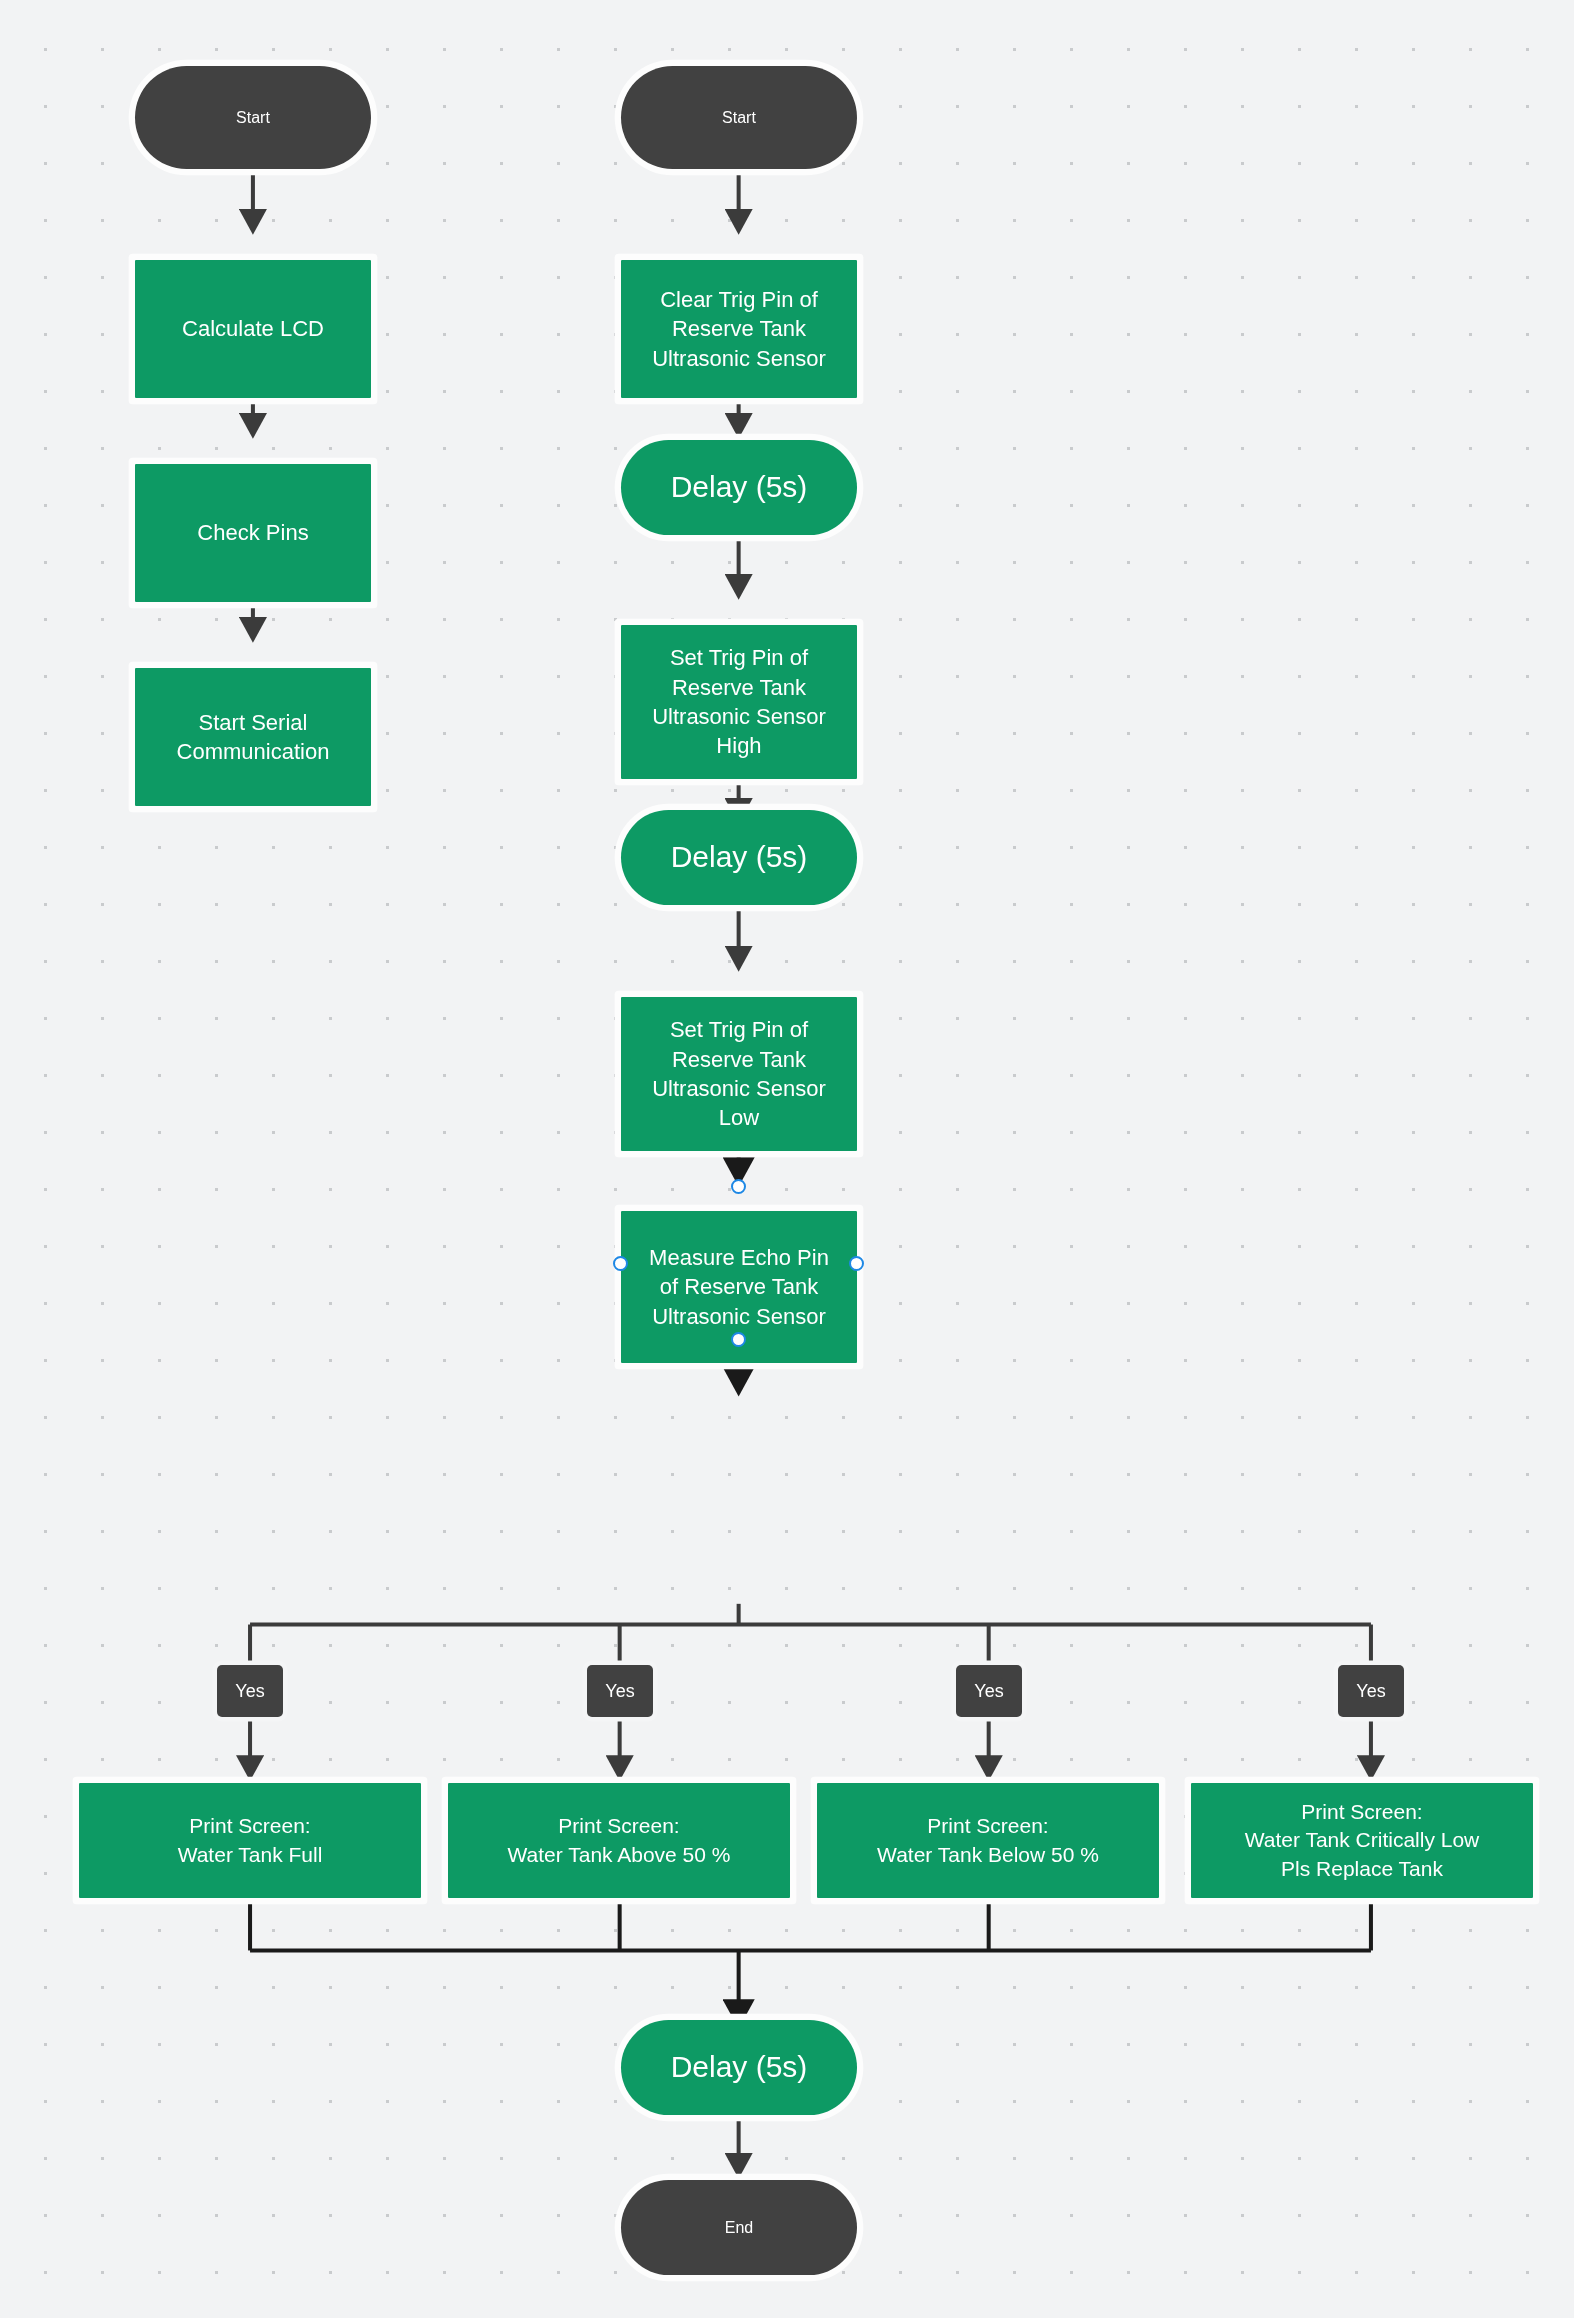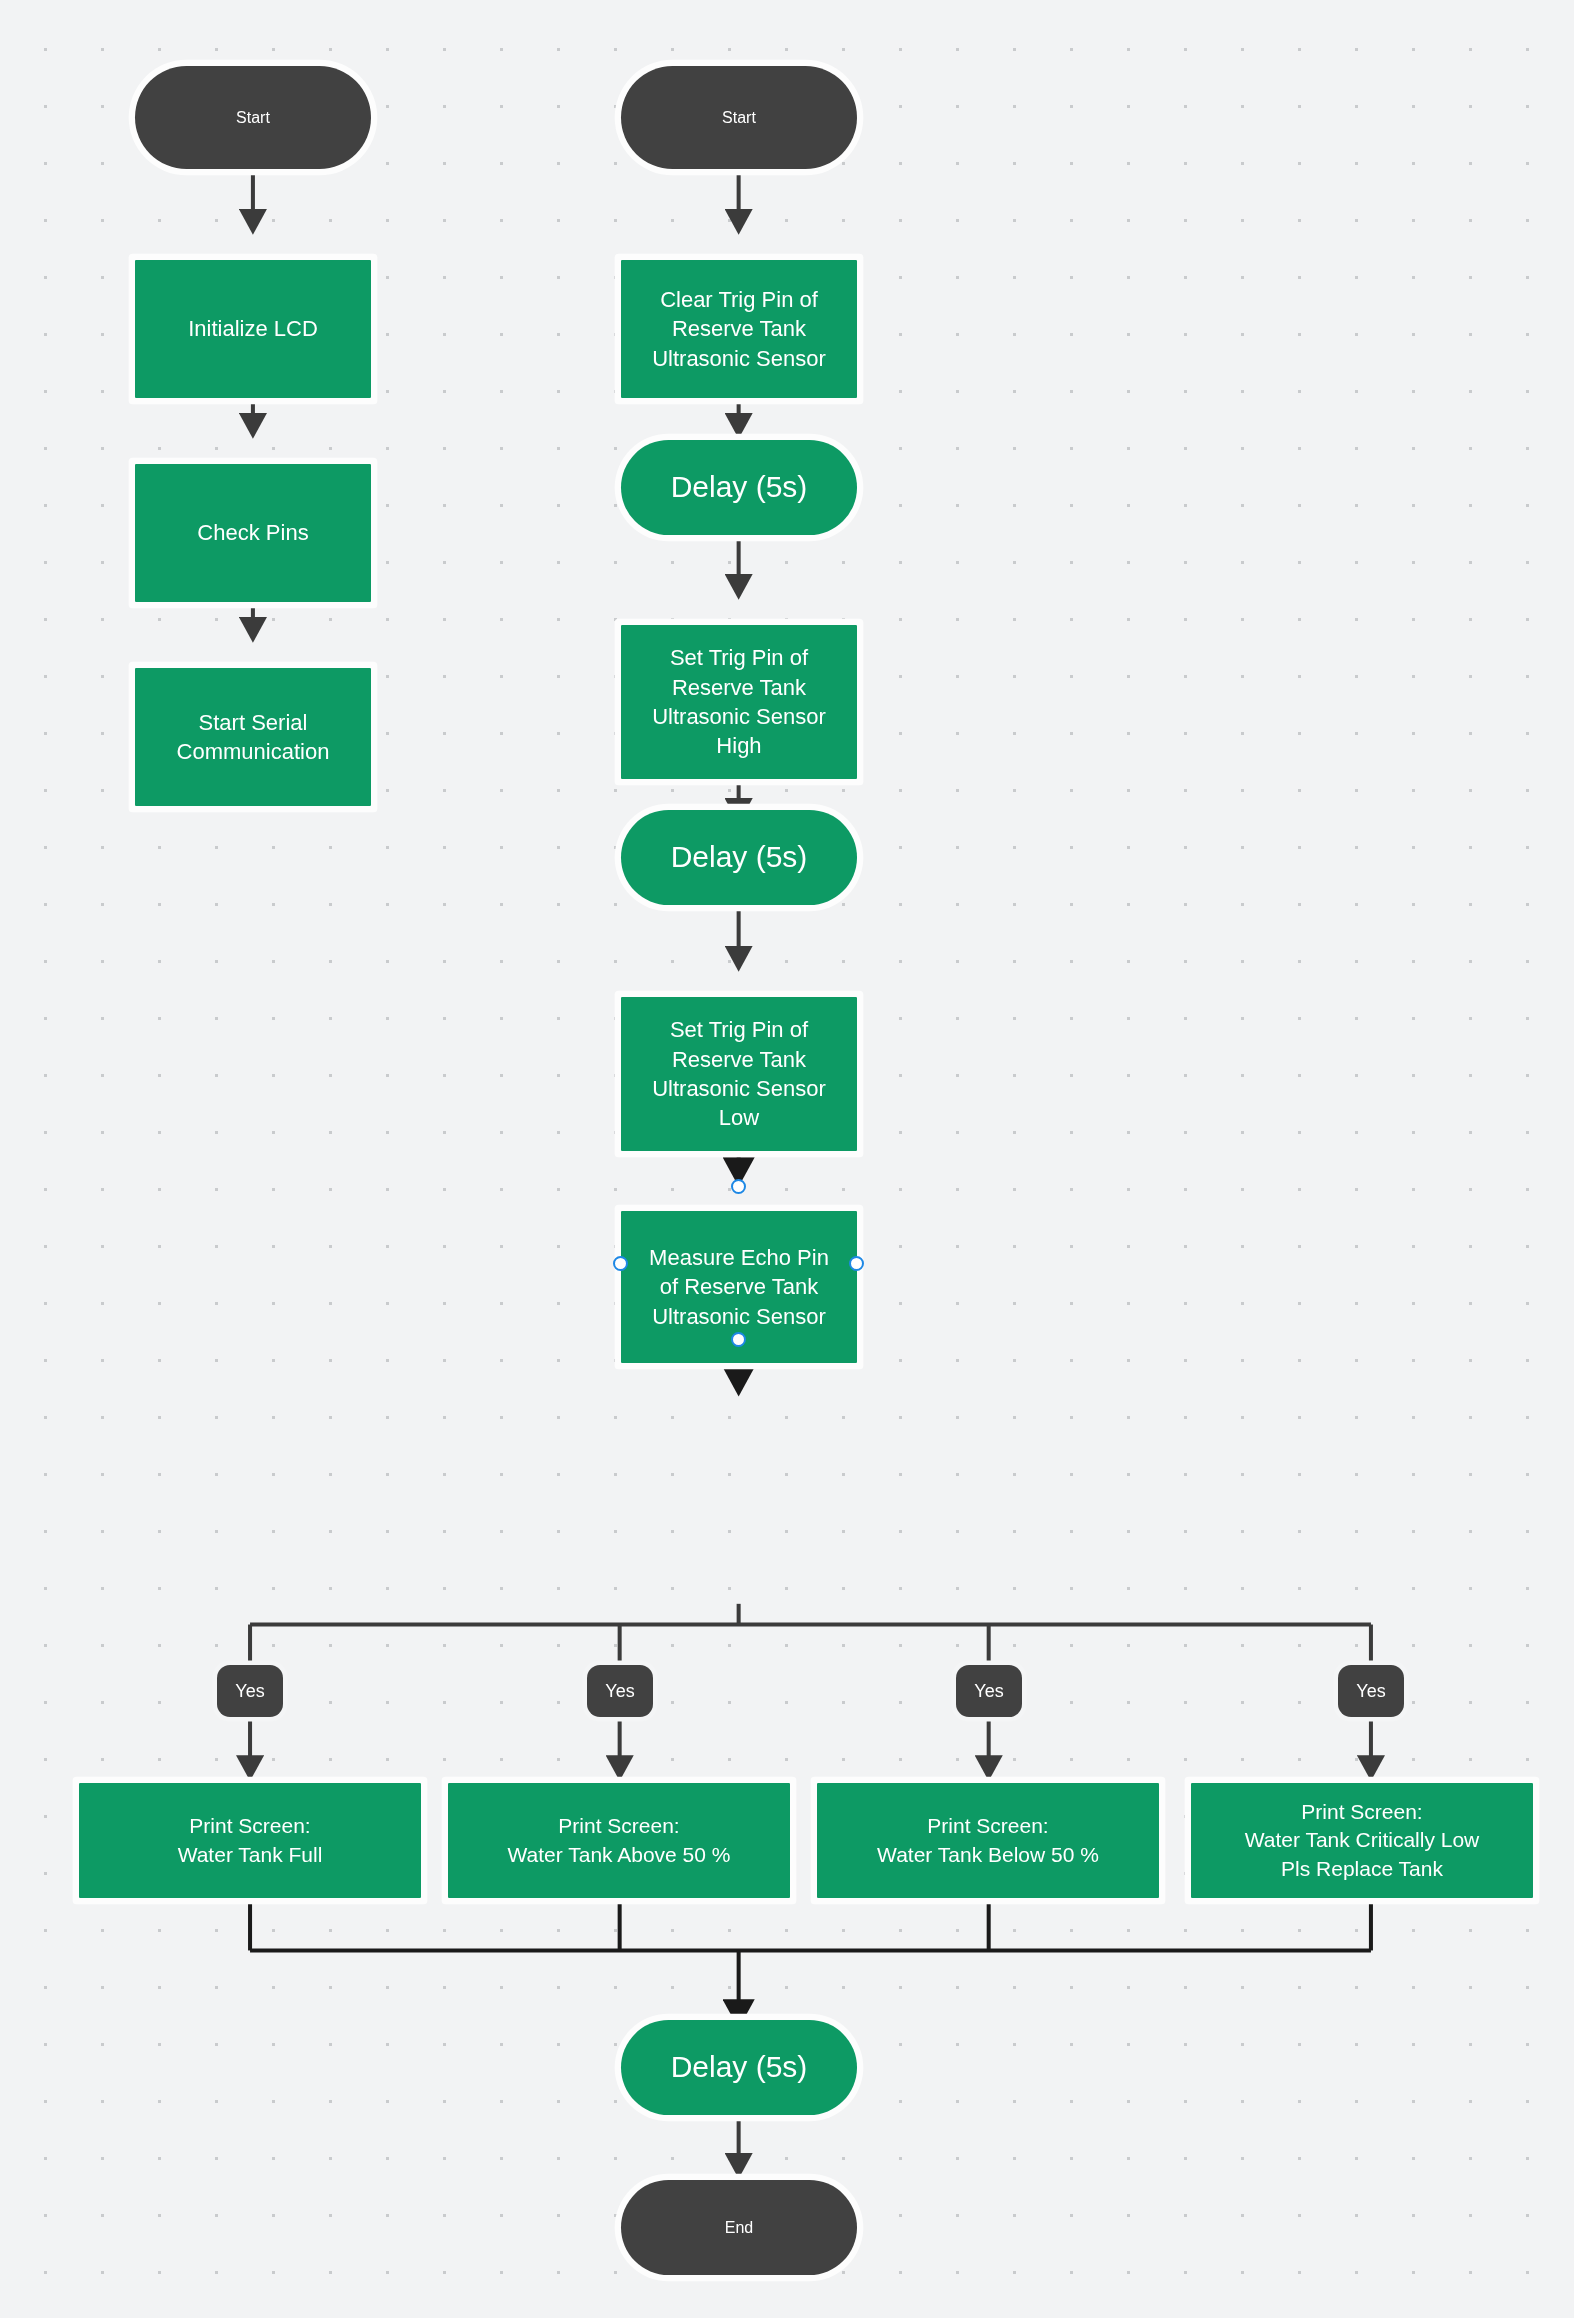--- a/index.html
+++ b/index.html
@@ -82,21 +82,21 @@
     transform: rotate(45deg) scale(0.7071);
     box-shadow: 0 0 0 8px #fdfdfd;
     z-index: -1;
   }
 
   
   .yes-badge {
     position: absolute;
     background: #414141;
     color: #ffffff;
-    border-radius: 13px;
+    border-radius: 5px;
     font-size: 18px;
     display: flex;
     align-items: center;
     justify-content: center;
     box-shadow: 0 0 0 4.6px #f4f5f6;
     z-index: 6;
   }
 
   
   .handle {
@@ -166,21 +166,21 @@
     <g stroke="#3b3b3b" stroke-width="7" fill="none">
       <line x1="1285" y1="3680" x2="1285" y2="3782" marker-end="url(#arrow)"></line>
     </g>
   </svg>
 
   <div class="node terminal" style="left:135px; top:66px; width:236px; height:103px;">
     <span class="lbl">Start</span>
   </div>
 
   <div class="node process" style="left:135px; top:236px; width:236px; height:138px;">
-    <span class="lbl">Initialize LCD</span>
+    <span class="lbl">Calculate LCD</span>
   </div>
 
   <div class="node process" style="left:135px; top:440px; width:236px; height:138px;">
     <span class="lbl">Check Pins</span>
   </div>
 
   <div class="node process" style="left:135px; top:644px; width:236px; height:138px;">
     <span class="lbl">Start Serial
 Communication</span>
   </div>

